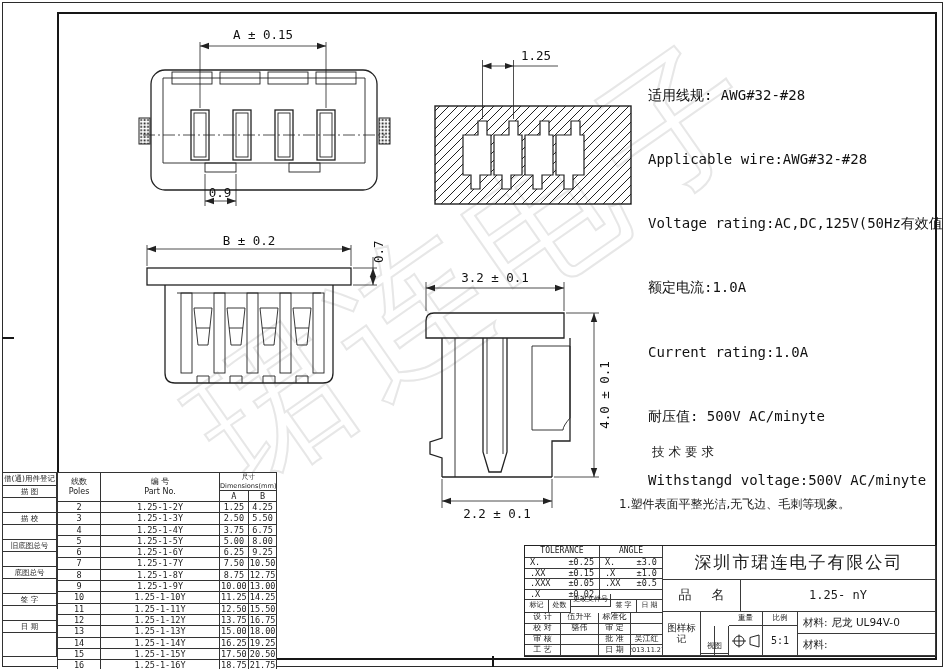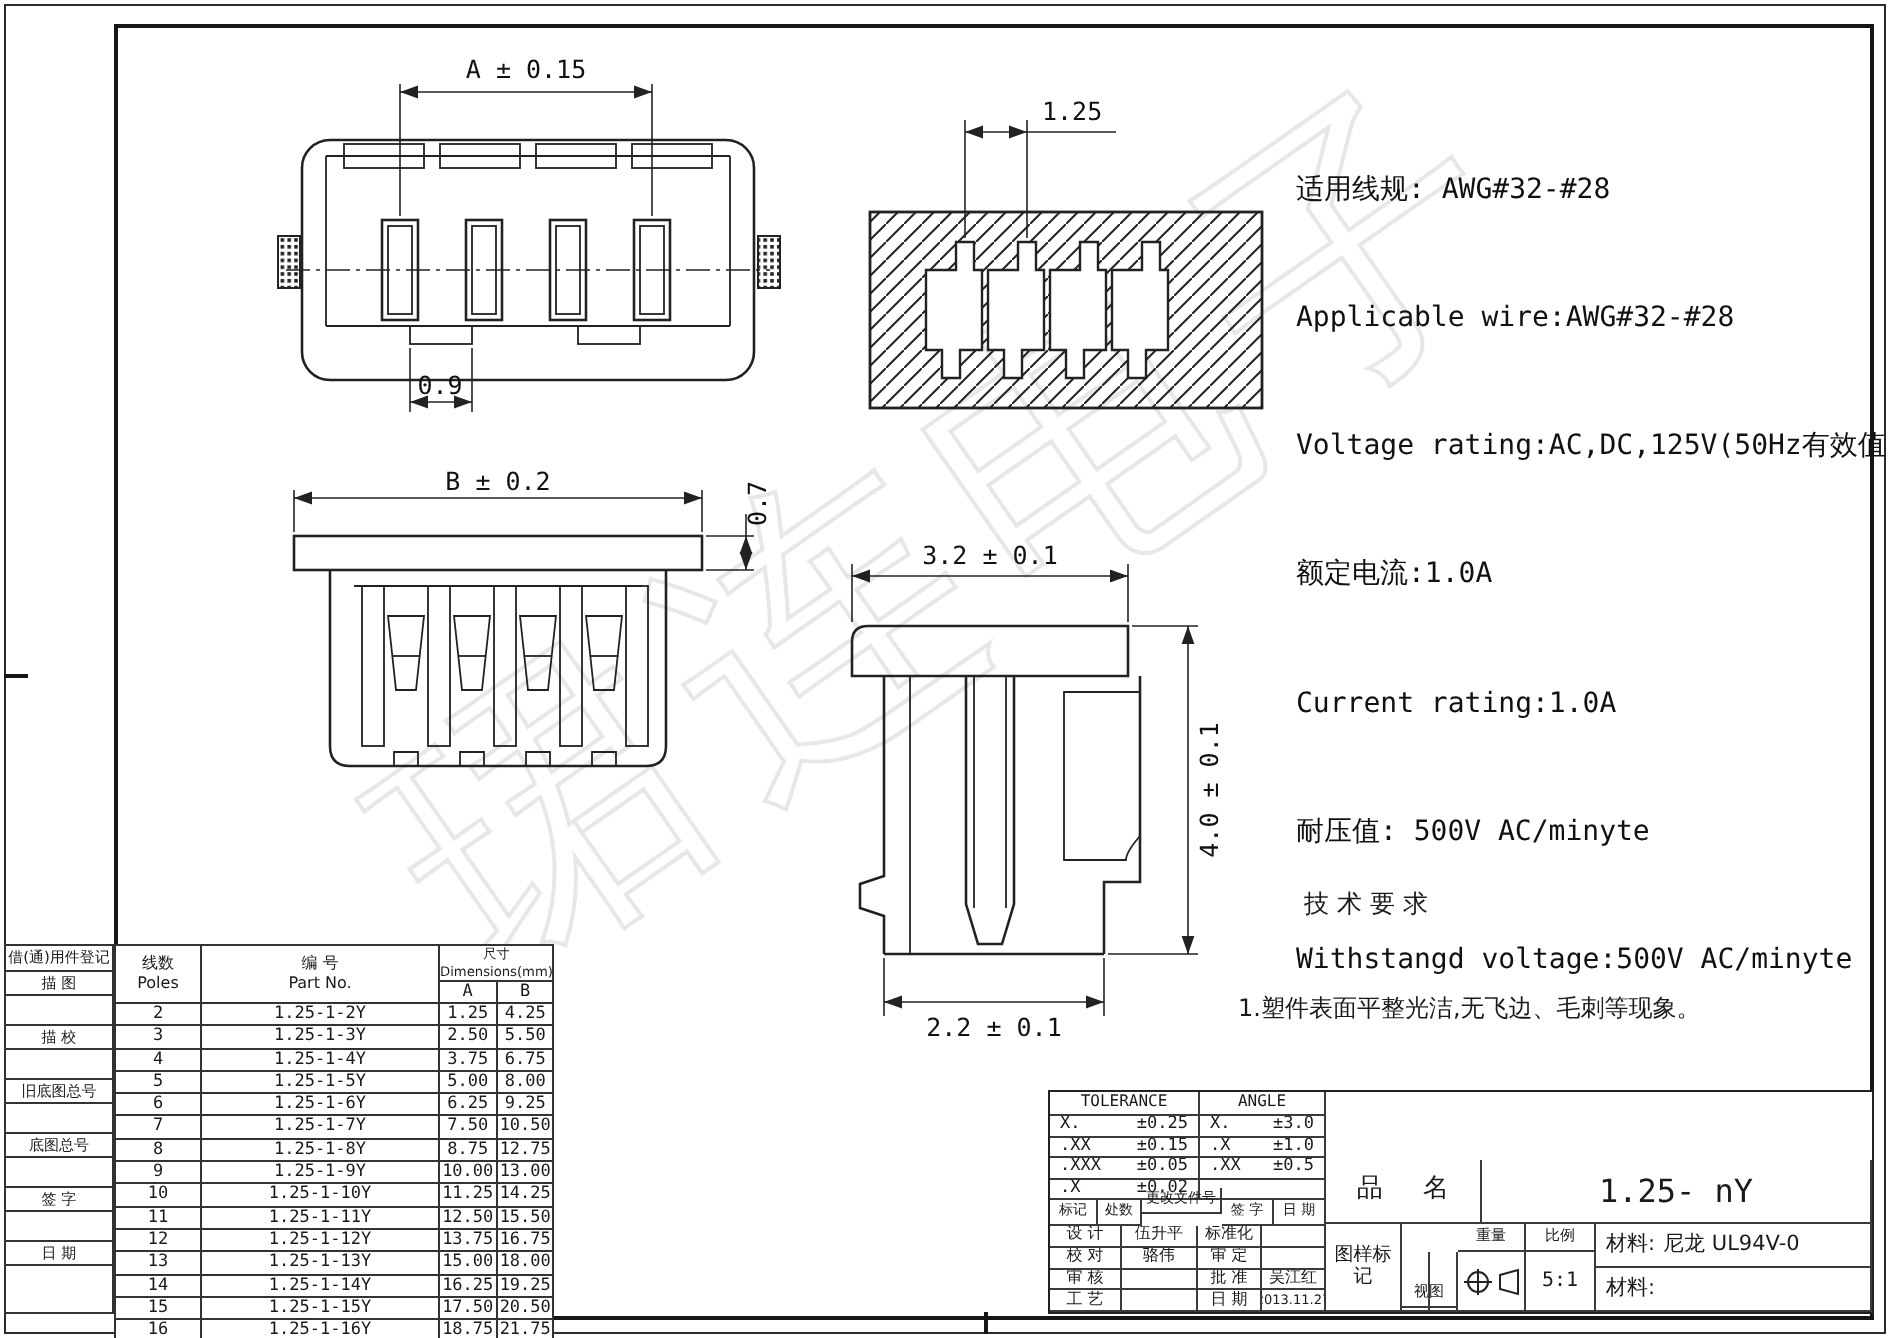--- a/index.html
+++ b/index.html
@@ -411,22 +411,23 @@
   <div class="cell" style="left:106px;top:77.75px;width:32px;height:10.75px;"></div>
   <div class="cell" style="left:0;top:88.5px;width:36px;height:10.75px;">审 核</div>
   <div class="cell" style="left:36px;top:88.5px;width:38px;height:10.75px;"></div>
   <div class="cell" style="left:74px;top:88.5px;width:32px;height:10.75px;">批 准</div>
   <div class="cell" style="left:106px;top:88.5px;width:32px;height:10.75px;">吴江红</div>
   <div class="cell" style="left:0;top:99.25px;width:36px;height:10.75px;">工 艺</div>
   <div class="cell" style="left:36px;top:99.25px;width:38px;height:10.75px;"></div>
   <div class="cell" style="left:74px;top:99.25px;width:32px;height:10.75px;">日 期</div>
   <div class="cell" style="left:106px;top:99.25px;width:32px;height:10.75px;font-size:6.5px;">2013.11.27</div>
 
+  <div class="cell" style="left:138px;top:0;width:273px;height:34px;font-size:17px;letter-spacing:2px;">深圳市珺连电子有限公司</div>
   <div class="cell" style="left:138px;top:34px;width:78px;height:32px;font-size:13px;letter-spacing:8px;padding-left:8px;">品 名</div>
-  <div class="cell mono" style="left:216px;top:34px;width:195px;height:32px;font-size:16px;">1.25- nY</div>
+  <div class="cell mono" style="left:216px;top:34px;width:195px;height:32px;font-size:12px;">1.25- nY</div>
   <div class="cell" style="left:138px;top:66px;width:38px;height:44px;font-size:9.5px;word-break:break-all;padding:1px;text-align:center;">图样标记</div>
   <div class="cell" style="left:176px;top:66px;width:28px;height:14px;font-size:7.5px;margin-top:28px;">视图</div>
   <div class="cell" style="left:204px;top:66px;width:34px;height:14px;font-size:7.5px;">重量</div>
   <div class="cell" style="left:238px;top:66px;width:35px;height:14px;font-size:7.5px;">比例</div>
   <div class="cell" style="left:176px;top:80px;width:14px;height:30px;"></div>
   <div class="cell" style="left:190px;top:80px;width:14px;height:30px;"></div>
   <div class="cell" style="left:204px;top:80px;width:34px;height:30px;">
     <svg width="30" height="14" viewBox="0 0 30 14" style="position:static;">
       <circle cx="8" cy="7" r="5" fill="none" stroke="#222" stroke-width="1"></circle>
       <line x1="1" y1="7" x2="15" y2="7" stroke="#222" stroke-width="1"></line>

